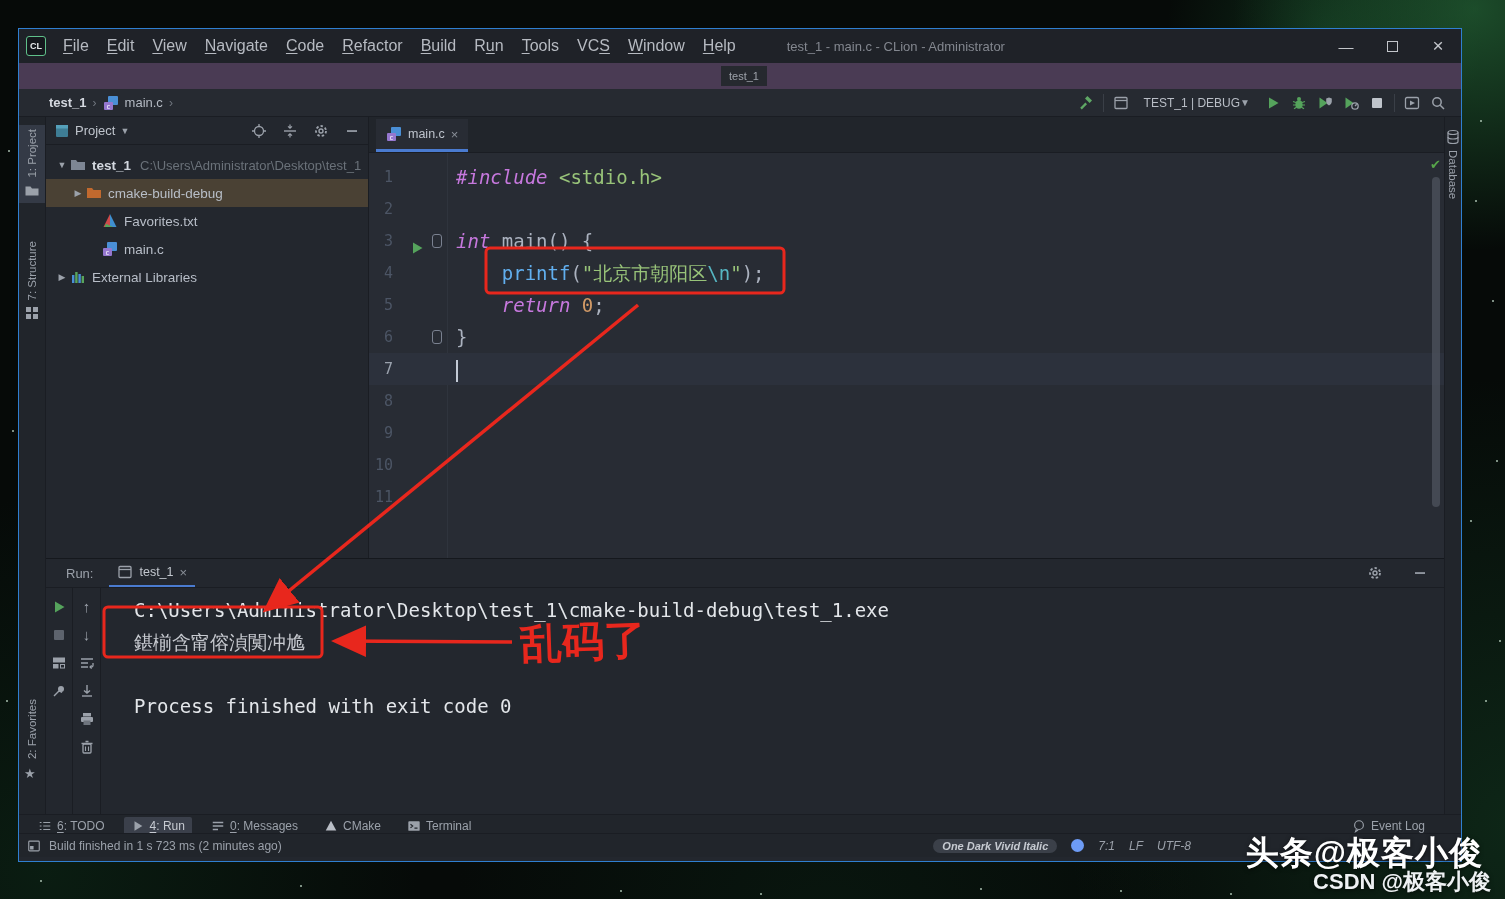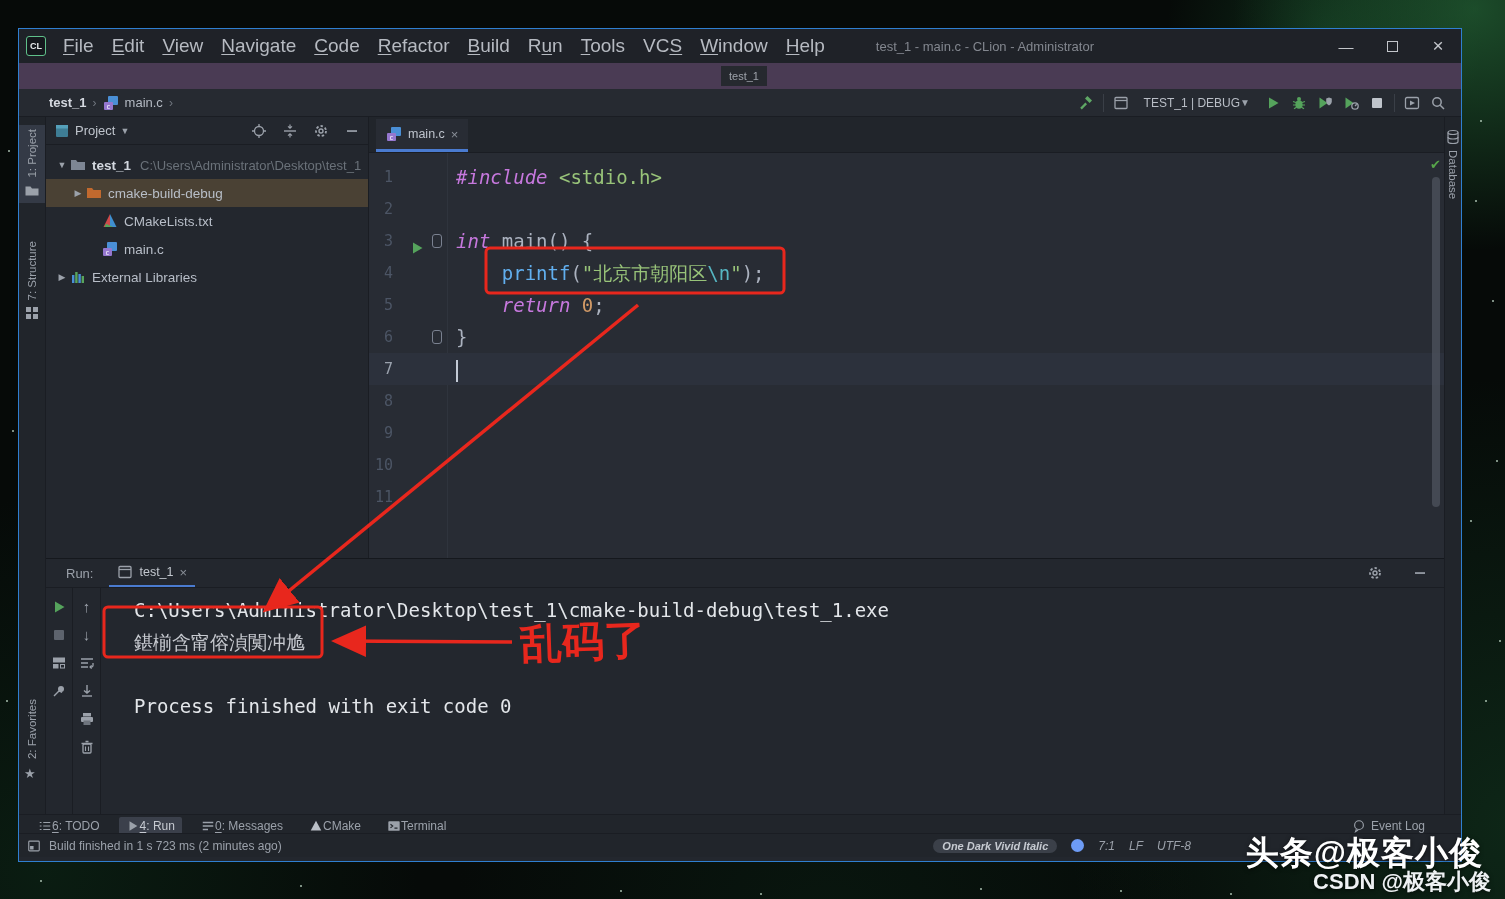--- a/index.html
+++ b/index.html
@@ -20,21 +20,21 @@
 
   
   #window{
     position:absolute; left:18px; top:28px; width:1444px; height:834px;
     background:#23272e; border:1px solid #2f7fd1; z-index:1;
   }
   .titlebar{position:absolute;left:0;top:0;width:100%;height:34px;background:#1f2228;display:flex;align-items:center;}
   .cl-logo{width:20px;height:20px;margin:0 8px 0 7px;border:1px solid #5fc08a;border-radius:3px;background:#15181d;
     color:#e8eaec;font-size:9px;font-weight:bold;display:flex;align-items:center;justify-content:center;}
   .menus{display:flex;align-items:center;}
-  .menu-item{color:#b6bac1;font-size:19px;padding:0 9px;cursor:default;}
+  .menu-item{color:#b6bac1;font-size:16px;padding:0 9px;cursor:default;}
   .menu-item u{text-decoration:underline;text-underline-offset:2px;}
   .win-title{color:#83878f;font-size:13px;margin-left:42px;}
   .win-controls{margin-left:auto;display:flex;height:100%;}
   .win-btn{width:46px;height:100%;display:flex;align-items:center;justify-content:center;color:#c3c6cb;font-size:15px;}
   .win-btn .sq{width:11px;height:11px;border:1px solid #c3c6cb;display:block;}
   .win-btn.close{font-size:19px;}
 
   .purplebar{position:absolute;left:0;top:34px;width:100%;height:26px;background:#4a3b54;}
   .taskbar-tab{position:absolute;left:702px;top:3px;width:46px;height:20px;background:#26292f;color:#9ea3ab;
     font-size:11px;display:flex;align-items:center;justify-content:center;}
@@ -110,21 +110,21 @@
   .rt2{left:27px;width:28px;border-right:1px solid #1a1d23;}
   .rt-ic{width:17px;height:17px;display:flex;align-items:center;justify-content:center;color:#9ba1aa;font-size:15px;}
   .console{position:absolute;left:55px;top:29px;right:0;bottom:0;padding:6px 0 0 33px;
     font-family:"DejaVu Sans Mono", monospace;font-size:19px;}
   .con-line{height:32px;line-height:32px;white-space:pre;color:#e3e6ea;}
   .con-line.dim{color:#c7cad0;}
 
   
   .bottombar{position:absolute;left:0;bottom:24px;width:100%;height:23px;background:#21252b;border-top:1px solid #1a1d23;
     display:flex;align-items:center;font-size:12px;color:#9ba1aa;}
-  .bb-item{display:flex;align-items:center;padding:2px 7px;margin-left:12px;border-radius:2px;}
+  .bb-item{display:flex;align-items:center;gap:5px;padding:2px 7px;margin-left:12px;border-radius:2px;}
   .bb-item.active{background:#3b404b;color:#c6cad1;}
   .bb-item u{text-decoration:underline;text-underline-offset:2px;}
   .bb-ic{width:14px;height:14px;display:flex;align-items:center;justify-content:center;}
   .bb-right{margin-left:auto;display:flex;align-items:center;gap:5px;margin-right:36px;}
 
   .statusbar{position:absolute;left:0;bottom:4px;width:100%;height:24px;background:#21252b;border-top:1px solid #1a1d23;
     display:flex;align-items:center;font-size:12px;color:#9ba1aa;}
   .sb-left{display:flex;align-items:center;gap:8px;margin-left:8px;}
   .sb-right{margin-left:auto;display:flex;align-items:center;gap:14px;margin-right:270px;font-style:italic;}
   .scheme-pill{background:#3b4049;border-radius:9px;padding:1px 9px;font-size:11px;color:#c6cad1;font-weight:bold;}
@@ -353,21 +353,21 @@
             </svg></span>
           <span class="t-label">cmake-build-debug</span>
         </div>
         <div class="tree-row" style="padding-left: 40px;">
           <span class="t-arrow"></span>
           <span class="t-icon"><svg width="16" height="16" viewBox="0 0 16 16" xmlns="http://www.w3.org/2000/svg">
               <path d="M8 1L1.5 14H8z" fill="#cf4a4a"></path>
               <path d="M8 1l6.5 13H8z" fill="#3f8fd0"></path>
               <path d="M4 10.8L11 14H2.6z" fill="#58a55c"></path>
             </svg></span>
-          <span class="t-label">CMakeLists.txt</span>
+          <span class="t-label">Favorites.txt</span>
         </div>
         <div class="tree-row" style="padding-left: 40px;">
           <span class="t-arrow"></span>
           <span class="t-icon"><svg width="16" height="16" viewBox="0 0 16 16" xmlns="http://www.w3.org/2000/svg">
               <rect x="5" y="1" width="10" height="9" rx="1" fill="#4a8fd6"></rect>
               <rect x="1" y="7" width="9" height="8" rx="1" fill="#9577cf"></rect>
               <text x="3.2" y="13.6" font-size="7" fill="#fff" font-family="monospace">c</text>
             </svg></span>
           <span class="t-label">main.c</span>
         </div>

